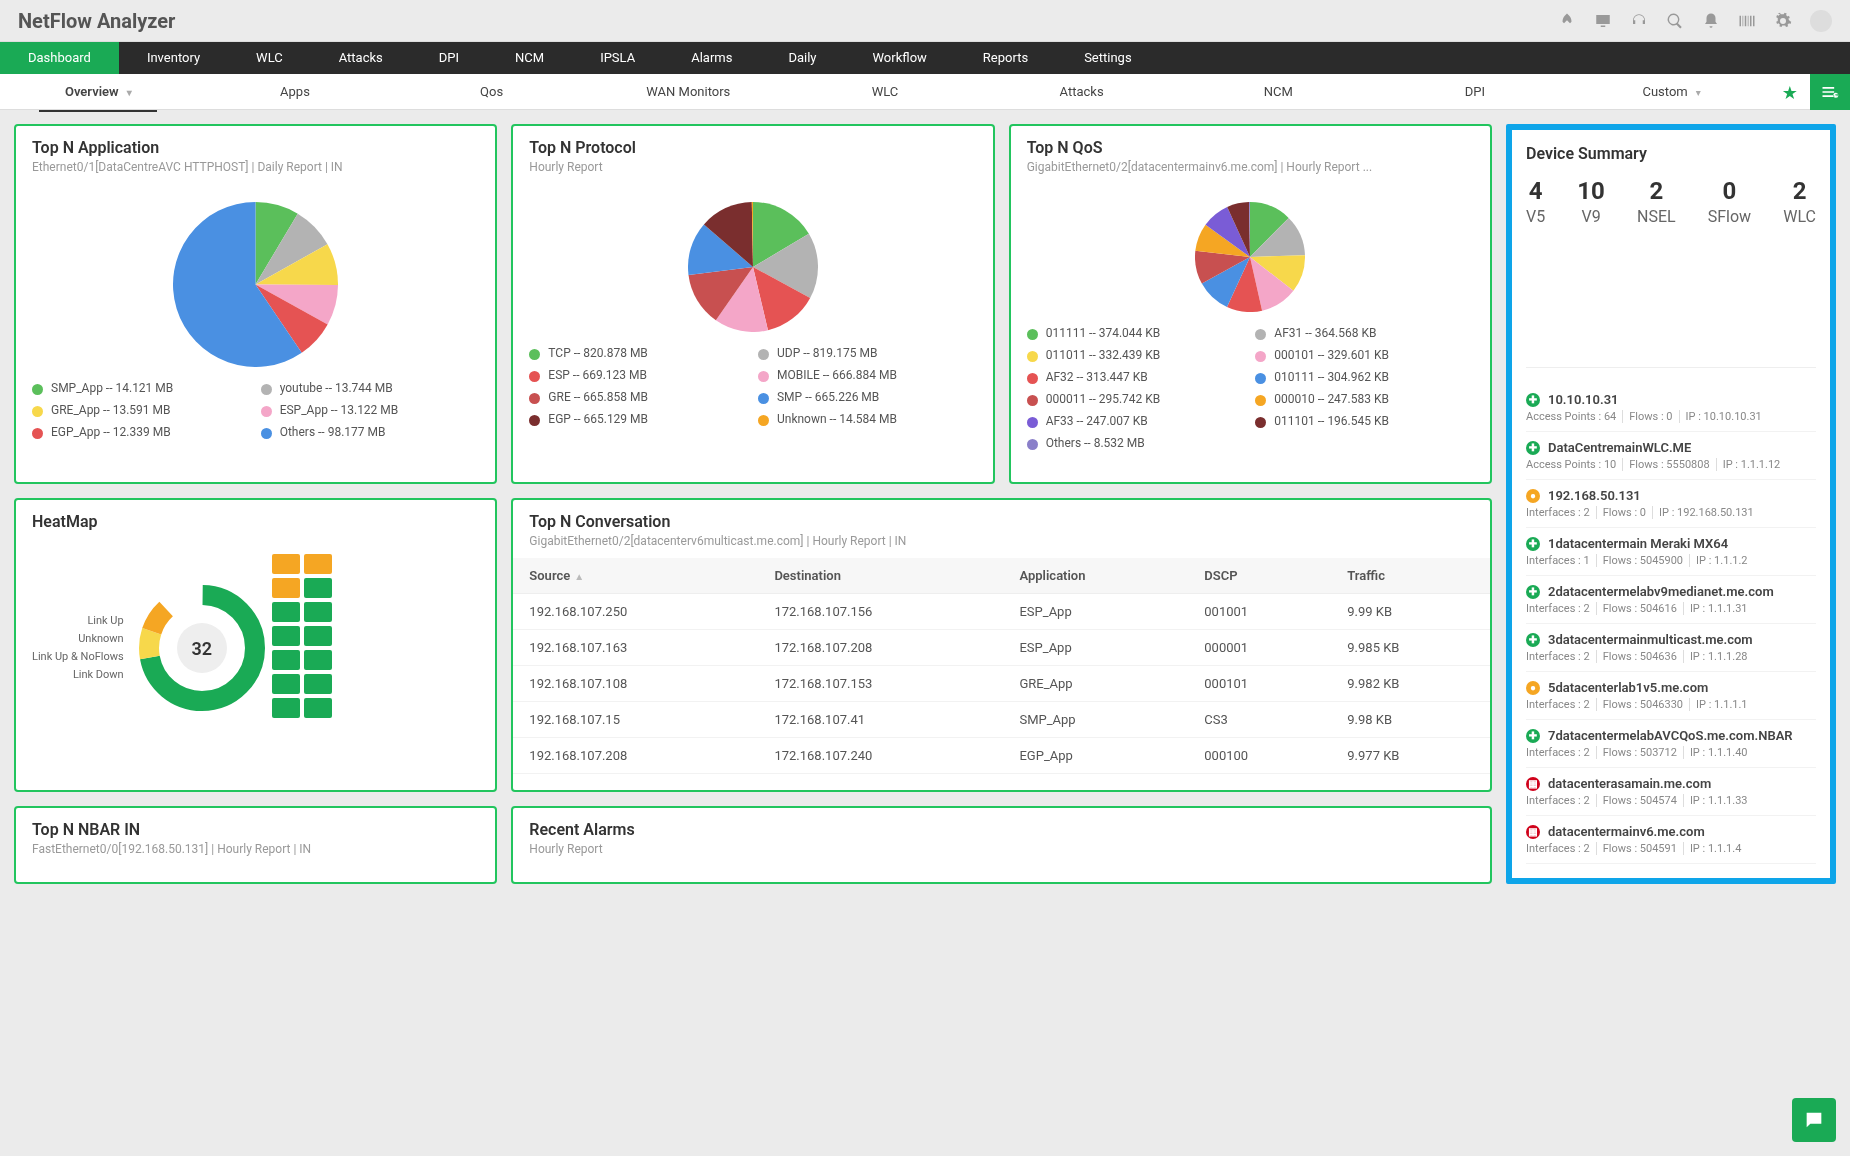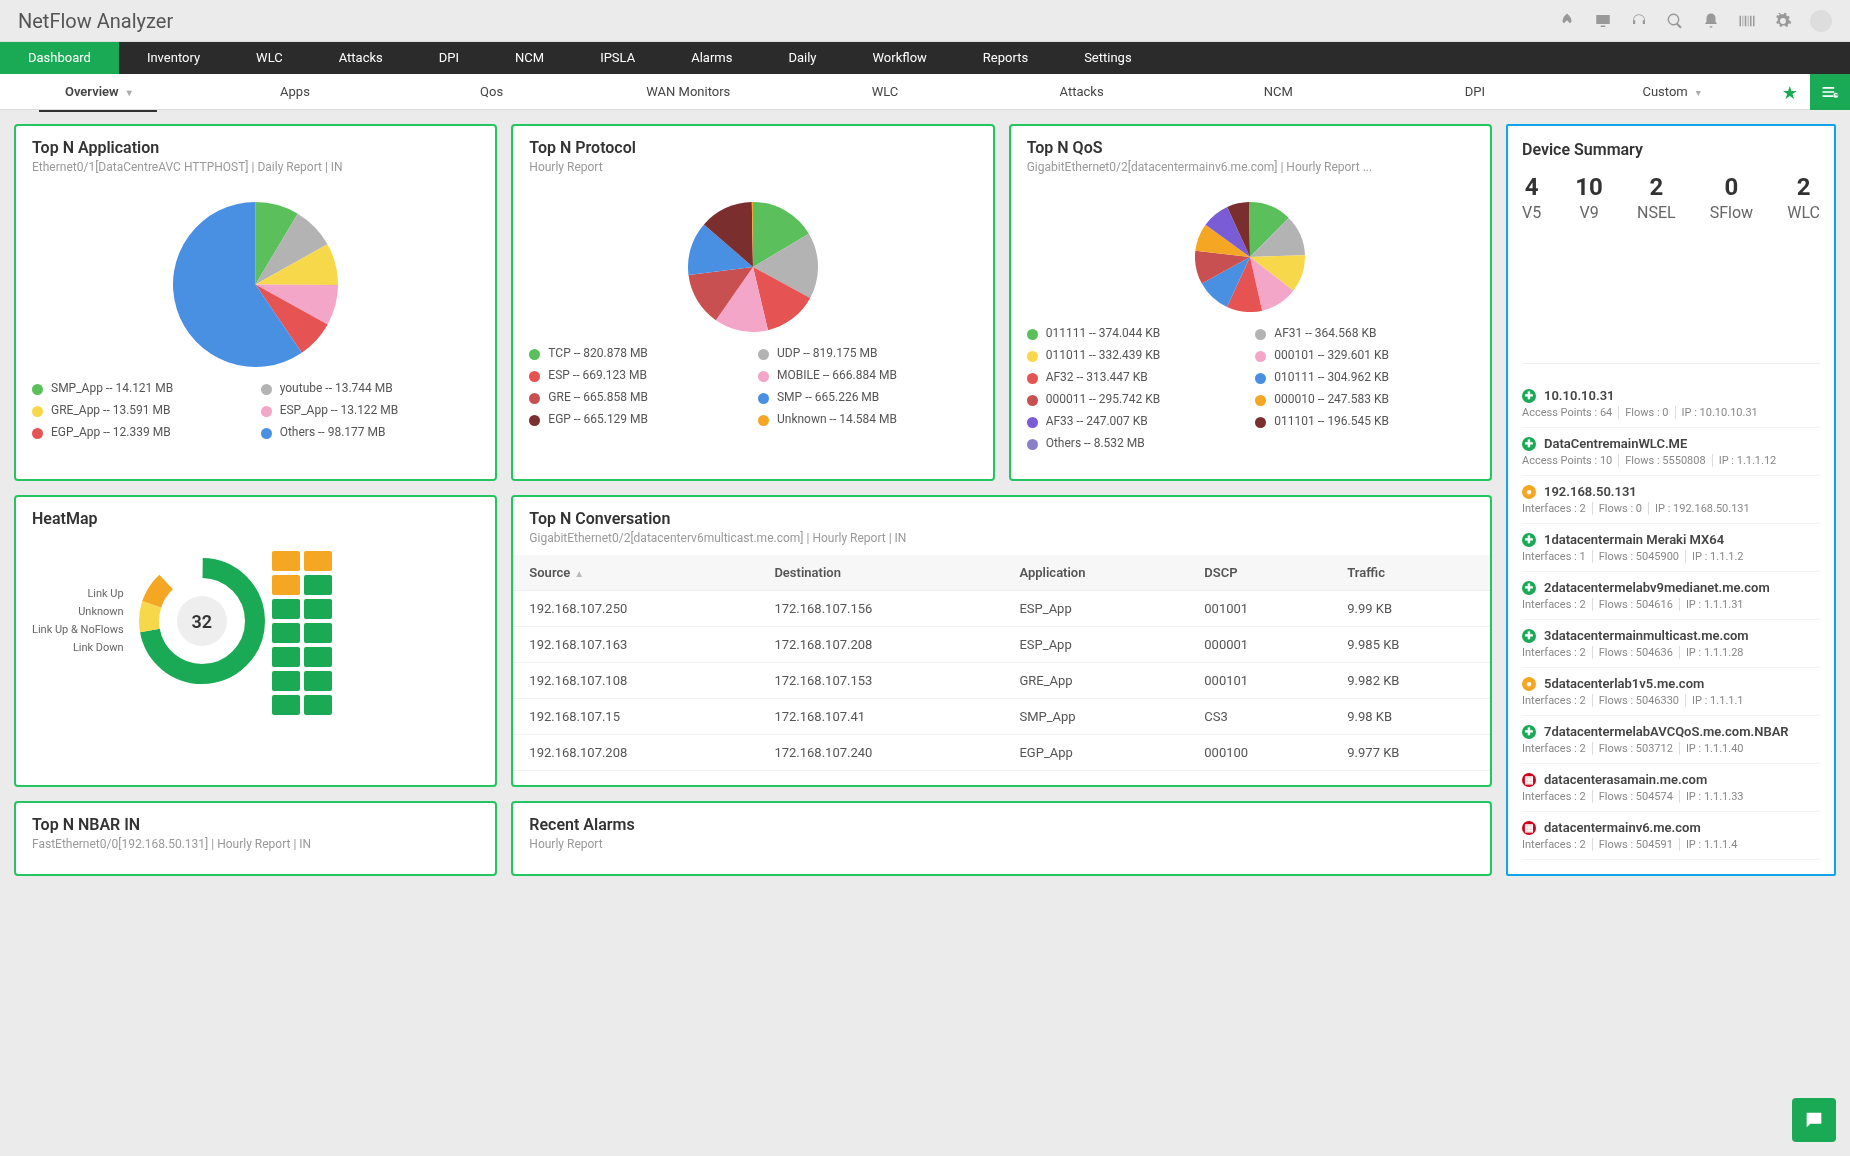--- a/index.html
+++ b/index.html
@@ -1,18 +1,18 @@
 <!DOCTYPE html>
 <html><head>
 <meta charset="utf-8">
 <style>
 *{box-sizing:border-box;margin:0;padding:0;font-family:-apple-system,BlinkMacSystemFont,"Segoe UI",Roboto,sans-serif}
 body{background:#ebebeb;color:#333;font-size:13px}
 .top{height:42px;background:#ebebeb;display:flex;align-items:center;padding:0 18px;justify-content:space-between;border-bottom:1px solid #ddd}
-.brand{font-size:20px;color:#555;font-weight:400}
+.brand{font-size:20px;color:#555;font-weight:700}
 .icons{display:flex;gap:18px;align-items:center;color:#888}
 .icons svg{width:18px;height:18px;fill:#999;cursor:pointer}
 .avatar{width:22px;height:22px;border-radius:50%;background:#ddd}
 .nav1{height:32px;background:#2b2b2b;display:flex}
 .nav1 .tab{padding:0 28px;line-height:32px;color:#fff;font-size:13px;cursor:pointer}
 .nav1 .tab.active{background:#1aaa55}
 .nav2{height:36px;background:#fff;display:flex;align-items:flex-start;border-bottom:1px solid #ddd}
 .nav2 .tab{flex:1;text-align:center;line-height:36px;font-size:13px;color:#444;cursor:pointer;position:relative}
 .nav2 .tab.active{font-weight:600}
 .nav2 .tab.active::after{content:"";position:absolute;bottom:-1px;left:20%;right:20%;height:2px;background:#333}
@@ -30,40 +30,40 @@
 .cbody{padding:10px 16px 16px}
 .pie{display:block;margin:8px auto 14px}
 .legend{display:grid;grid-template-columns:1fr 1fr;gap:8px 10px;font-size:12px;color:#555}
 .lg{display:flex;align-items:flex-end;gap:8px}
 .dot{width:11px;height:11px;border-radius:50%;flex-shrink:0}
 .span2{grid-column:span 2}
 .convtbl{width:100%;border-collapse:collapse;font-size:13px}
 .convtbl th{text-align:left;padding:10px 16px;background:#f7f7f7;color:#555;font-weight:600;border-bottom:1px solid #eee}
 .convtbl td{padding:10px 16px;border-bottom:1px solid #f2f2f2;color:#555}
 .right{width:330px}
-.rcard{background:#fff;border:2px solid #0ea5e9;border-radius:2px;padding:14px}
+.rcard{background:#fff;border:6px solid #0ea5e9;border-radius:2px;padding:14px}
 .rtitle{font-size:16px;font-weight:600;margin-bottom:14px}
 .metrics{display:flex;justify-content:space-between;margin-bottom:12px}
 .metric{text-align:center}
 .mnum{font-size:24px;font-weight:700}
 .mlbl{font-size:16px;color:#666;margin-top:2px}
 .bars{display:flex;justify-content:space-between;height:130px;align-items:flex-end;gap:6px;border-bottom:1px solid #eee;padding-bottom:2px;margin-bottom:16px}
 .bar{flex:1;background:#eaeaea;display:flex;align-items:flex-end}
 .bar .fill{width:100%;background:#4a90e2}
 .dev{padding:8px 0;border-bottom:1px solid #f2f2f2}
 .devname{display:flex;align-items:center;gap:8px;font-size:13px;font-weight:600;color:#444;margin-bottom:3px}
 .devico{width:14px;height:14px;border-radius:50%;display:inline-flex;align-items:center;justify-content:center;color:#fff;font-size:10px;font-weight:bold}
 .devico.g{background:#1aaa55}
 .devico.o{background:#f5a623}
 .devico.r{background:#d0021b}
 .devmeta{font-size:11px;color:#888}
 .devmeta span{padding:0 6px;border-right:1px solid #ddd}
 .devmeta span:first-child{padding-left:0}
 .devmeta span:last-child{border-right:none}
-.hm .cbody{display:flex;align-items:flex-start}
+.hm .cbody{display:flex;align-items:flex-end}
 .hmlabels{font-size:11px;color:#666;text-align:right;line-height:18px}
 .hmdonut{position:relative;width:140px;height:140px}
 .hmctr{position:absolute;inset:0;display:flex;align-items:center;justify-content:center}
 .hmctr div{width:50px;height:50px;border-radius:50%;background:#eee;display:flex;align-items:center;justify-content:center;font-size:18px;font-weight:600}
 .hmgrid{display:grid;grid-template-columns:repeat(2,28px);gap:4px}
 .hmcell{width:28px;height:20px;background:#1aaa55;border-radius:2px}
 .hmcell.o{background:#f5a623}
 .chat{position:fixed;bottom:14px;right:14px;width:44px;height:44px;background:#1aaa55;border-radius:4px;display:flex;align-items:center;justify-content:center}
 .chat svg{fill:#fff;width:22px;height:22px}
 .sort{font-size:10px;color:#bbb;margin-left:4px}

